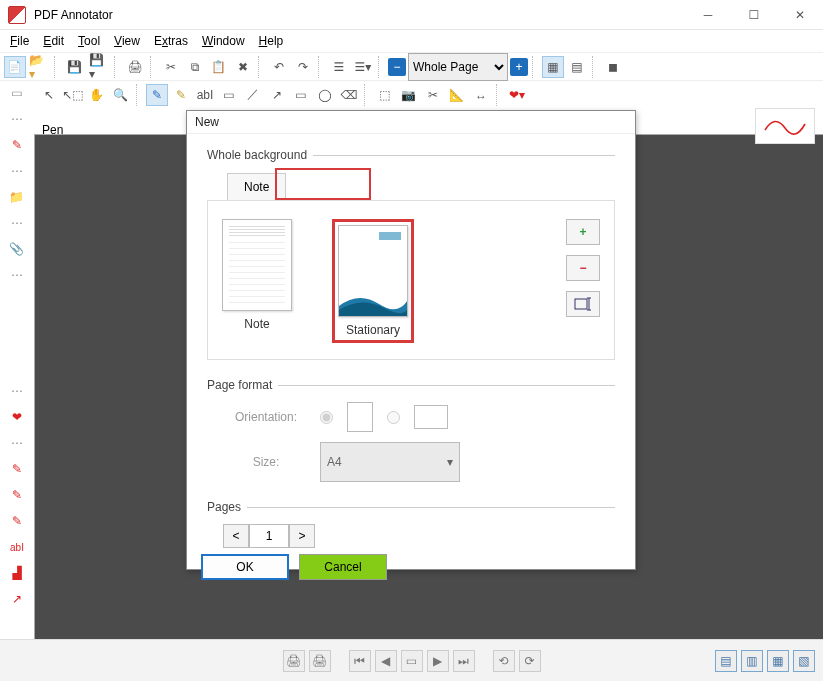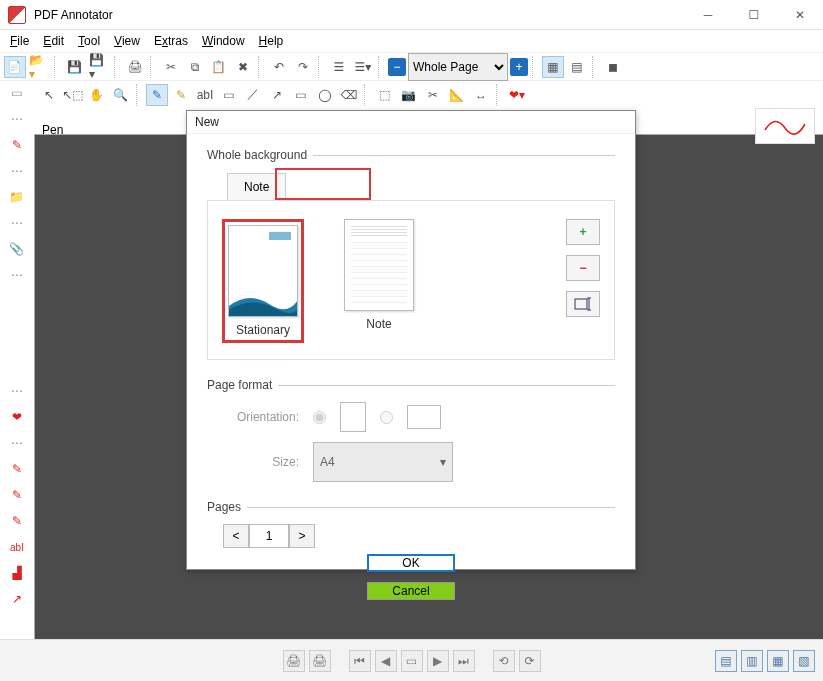--- a/index.html
+++ b/index.html
@@ -69,32 +69,32 @@
 .tpl-item.sel{ border:3px solid #d73a3a; padding:3px;}
 .tpl-item .cap{ margin-top:6px; color:#333;}
 .tpl-actions{ position:absolute; right:14px; top:18px; display:flex; flex-direction:column; gap:10px;}
 .tpl-actions .ab{ width:34px; height:26px; border:1px solid #bbb; background:#f5f5f5; display:flex;align-items:center;justify-content:center; font-weight:bold;}
 .tpl-actions .ab.plus{ color:#2e9a3d;}
 .tpl-actions .ab.minus{ color:#c23;}
 .tpl-actions .ab.rename{ color:#336; font-weight:normal;}
 
 .format{ margin-top:18px; color:#999;}
 .format .row{ display:flex; align-items:center; gap:14px; margin-top:10px;}
-.format .lbl{ width:80px; text-align:right; margin-left:12px;}
+.format .lbl{ width:80px; text-align:center; margin-left:19px;}
 .orient-box{ width:26px;height:30px; border:1px solid #bbb;}
 .orient-box.land{ width:34px;height:24px;}
 .format input[type=radio]{ accent-color:#888;}
 .size-combo{ width:140px; height:40px; border:1px solid #bbb; background:#eaeaea; color:#666; padding:0 6px; display:flex;align-items:center; justify-content:space-between;}
 
 .pages{ margin-top:18px;}
 .pages .spin{ display:flex; margin-top:8px; margin-left:16px;}
 .pages .spin button{ width:26px;height:24px;border:1px solid #bbb;background:#f3f3f3;}
 .pages .spin input{ width:40px;height:24px;border:1px solid #bbb;text-align:center;}
 
-.dialog .dfoot{ height:46px; display:flex; align-items:center; justify-content:flex-start; gap:10px; padding:0 14px;flex-direction:column;}
+.dialog .dfoot{ height:46px; display:flex; align-items:center; justify-content:flex-start; gap:10px; padding:0 14px;}
 .dlg-btn{ width:88px; height:26px; border:1px solid #999; background:#84cc16;}
 .dlg-btn.primary{ border:2px solid #1e74c9; background:#fdfdfd;}
 
 </style>
 </head>
 <body>
 
 <div class="titlebar">
   <div class="app-icon"></div>
   <div class="title">PDF Annotator</div>
@@ -231,33 +231,33 @@
     </div>
 
     <div style="position:relative;">
       <div class="tabs">
         <div class="tab">Note</div>
       </div>
       <div class="tabs-highlight" style="left:68px; top:-4px; width:96px; height:32px;"></div>
 
       <div class="tpl-area">
         <div class="tpl-row">
+          <div class="tpl-item">
+            <div class="thumb note"></div>
+            <div class="cap">Note</div>
+          </div>
           <div class="tpl-item sel">
             <div class="thumb stat">
               <div class="logo"></div>
               <svg class="wave" viewBox="0 0 70 30" preserveAspectRatio="none">
                   <path d="M0 20 Q 20 5 40 18 T 70 12 L70 30 L0 30 Z" fill="#1f7aa8"></path>
                   <path d="M0 24 Q 22 10 45 22 T 70 18 L70 30 L0 30 Z" fill="#0e5b80"></path>
                 </svg>
             </div>
             <div class="cap">Stationary</div>
-          </div>
-          <div class="tpl-item">
-            <div class="thumb note"></div>
-            <div class="cap">Note</div>
           </div>
         </div>
         <div class="tpl-actions">
           <div class="ab plus">+</div>
           <div class="ab minus">−</div>
           <div class="ab rename">
               <svg width="18" height="14" viewBox="0 0 18 14">
                 <rect x="1" y="2" width="12" height="10" fill="none" stroke="#336"></rect>
                 <line x1="15" y1="1" x2="15" y2="13" stroke="#336"></line>
                 <line x1="13" y1="1" x2="17" y2="1" stroke="#336"></line>

